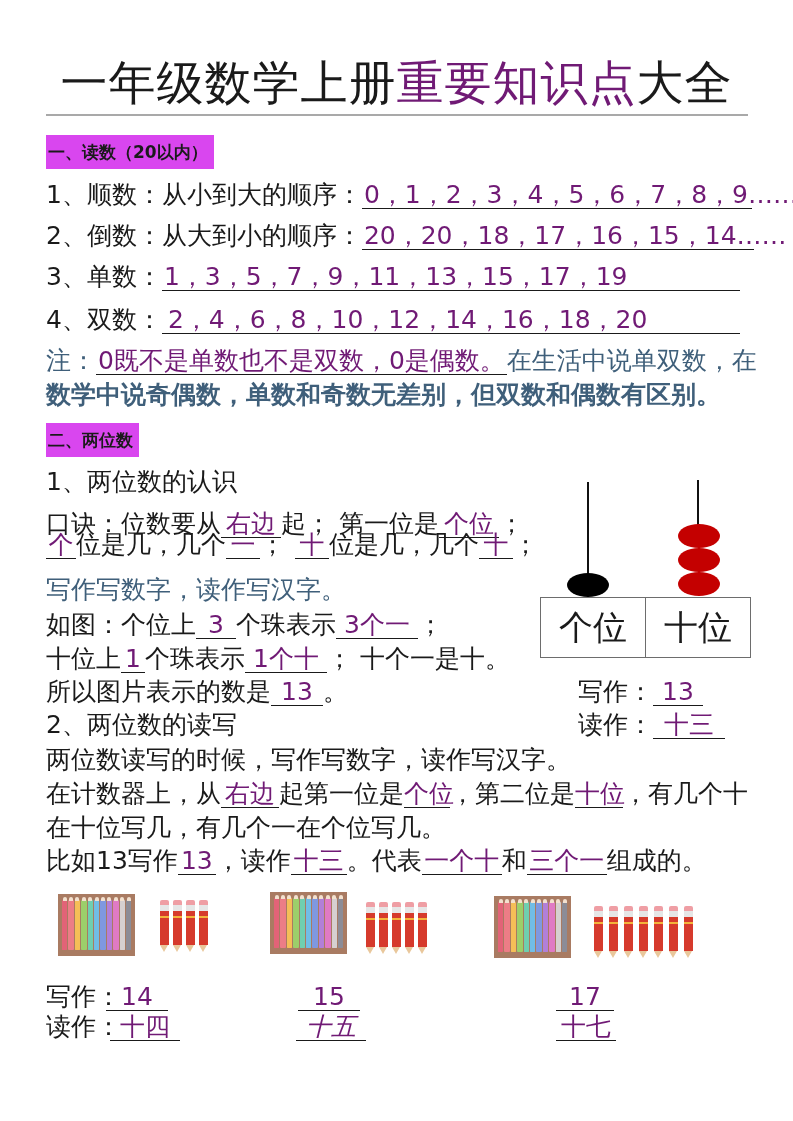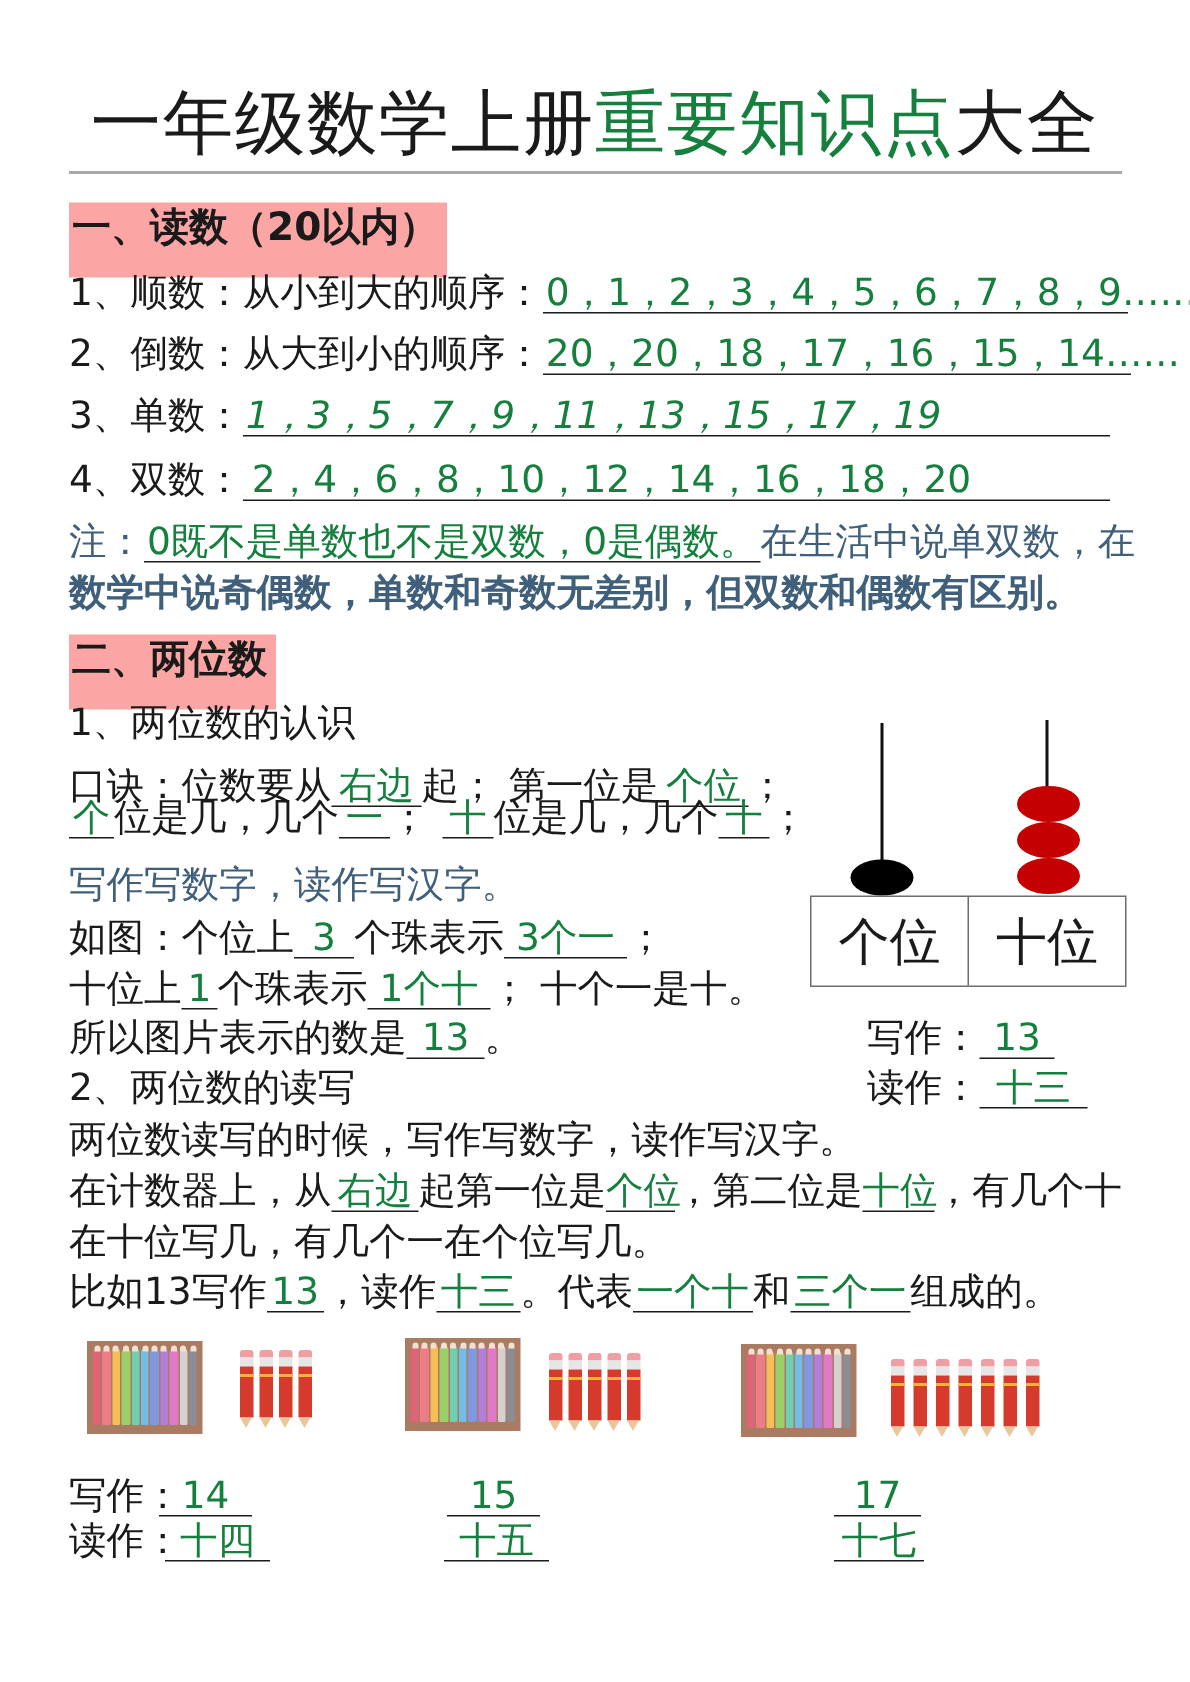--- a/index.html
+++ b/index.html
@@ -1,28 +1,28 @@
 <!DOCTYPE html>
 <html><head>
 <meta charset="utf-8">
 <style>
   * { box-sizing: border-box; margin: 0; padding: 0; }
   html, body { width: 793px; height: 1121px; background: #ffffff; overflow: hidden; }
   body { position: relative; font-family: "DejaVu Sans", "Liberation Sans", sans-serif; color: #1a1a1a; }
 
   .abs { position: absolute; white-space: nowrap; }
-  .red { color: #15803d; }
+  .red { color: #701a75; }
   .blue { color: #3f5f7a; }
 
   
   .title { left: 0; width: 793px; top: 52px; text-align: center; font-size: 47px; line-height: 62px; letter-spacing: 1px; }
   .title-rule { left: 46px; top: 114px; width: 702px; height: 2px; background: #a9a9a9; }
 
   
-  .sec-head { background: #fca5a5; font-weight: bold; font-size: 26px; line-height: 34px; padding: 0 6px 16px 2px; }
+  .sec-head { background: #d946ef; font-weight: bold; font-size: 17px; line-height: 34px; padding: 0 6px 0 2px; }
 
   
   .row { left: 46px; font-size: 25px; line-height: 30px; }
   .blank { display: inline-block; border-bottom: 1.5px solid #1a1a1a; line-height: 26px; text-align: center; }
   .blank.left { text-align: left; padding-left: 2px; }
 
   
   .abacus-box { left: 540px; top: 597px; width: 211px; height: 61px; border: 1.5px solid #6d6d6d; display: flex; }
   .abacus-cell { flex: 1; display: flex; align-items: center; justify-content: center; font-size: 34px; }
   .abacus-cell + .abacus-cell { border-left: 1.5px solid #6d6d6d; }
@@ -51,21 +51,21 @@
 
 <div class="abs sec-head" style="left:46px; top:135px;">一、读数（20以内）</div>
 
 <div class="abs row" style="top:180px;">
   <span>1、顺数：从小到大的顺序：</span><span class="blank left red" style="width:390px;">0，1，2，3，4，5，6，7，8，9……</span>
 </div>
 <div class="abs row" style="top:221px;">
   <span>2、倒数：从大到小的顺序：</span><span class="blank left red" style="width:392px;">20，20，18，17，16，15，14……</span>
 </div>
 <div class="abs row" style="top:262px;">
-  <span>3、单数：</span><span class="blank left red" style="width:578px;font-style:italic;">1，3，5，7，9，11，13，15，17，19</span>
+  <span>3、单数：</span><span class="blank left red" style="width:578px;">1，3，5，7，9，11，13，15，17，19</span>
 </div>
 <div class="abs row" style="top:305px;">
   <span>4、双数：</span><span class="blank left red" style="width:578px; padding-left:6px;">2，4，6，8，10，12，14，16，18，20</span>
 </div>
 
 <div class="abs row blue" style="top:346px;">
   <span>注：</span><span class="blank left red" style="padding-right:2px;">0既不是单数也不是双数，0是偶数。</span><span>在生活中说单双数，在</span>
 </div>
 <div class="abs row blue" style="top:380px;font-weight:bold;">数学中说奇偶数，单数和奇数无差别，但双数和偶数有区别。</div>
 
@@ -280,16 +280,16 @@
     </div>
   </div>
 
 <div class="abs row" style="top:982px;">写作：</div>
 <div class="abs row" style="top:1012px;">读作：</div>
 
 <div class="abs row" style="left:106px; top:982px;"><span class="blank red" style="width:62px;">14</span></div>
 <div class="abs row" style="left:110px; top:1012px;"><span class="blank red" style="width:70px;">十四</span></div>
 
 <div class="abs row" style="left:298px; top:982px;"><span class="blank red" style="width:62px;">15</span></div>
-<div class="abs row" style="left:296px; top:1012px;"><span class="blank red" style="width:70px;">十五</span></div>
+<div class="abs row" style="left:296px; top:1012px;"><span class="blank red" style="width:70px;font-style:italic;">十五</span></div>
 
 <div class="abs row" style="left:556px; top:982px;"><span class="blank red" style="width:58px;">17</span></div>
 <div class="abs row" style="left:556px; top:1012px;"><span class="blank red" style="width:60px;">十七</span></div>
 
 </body></html>

